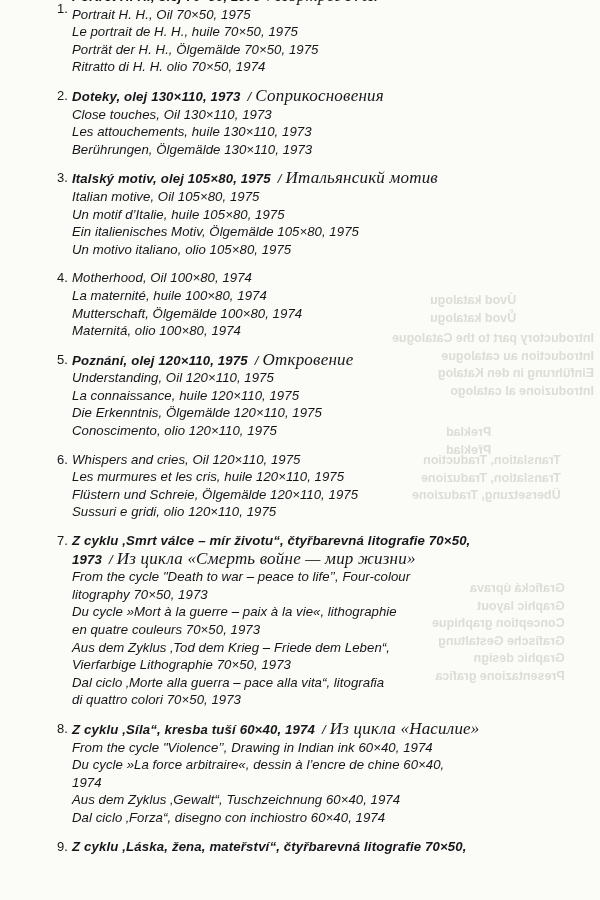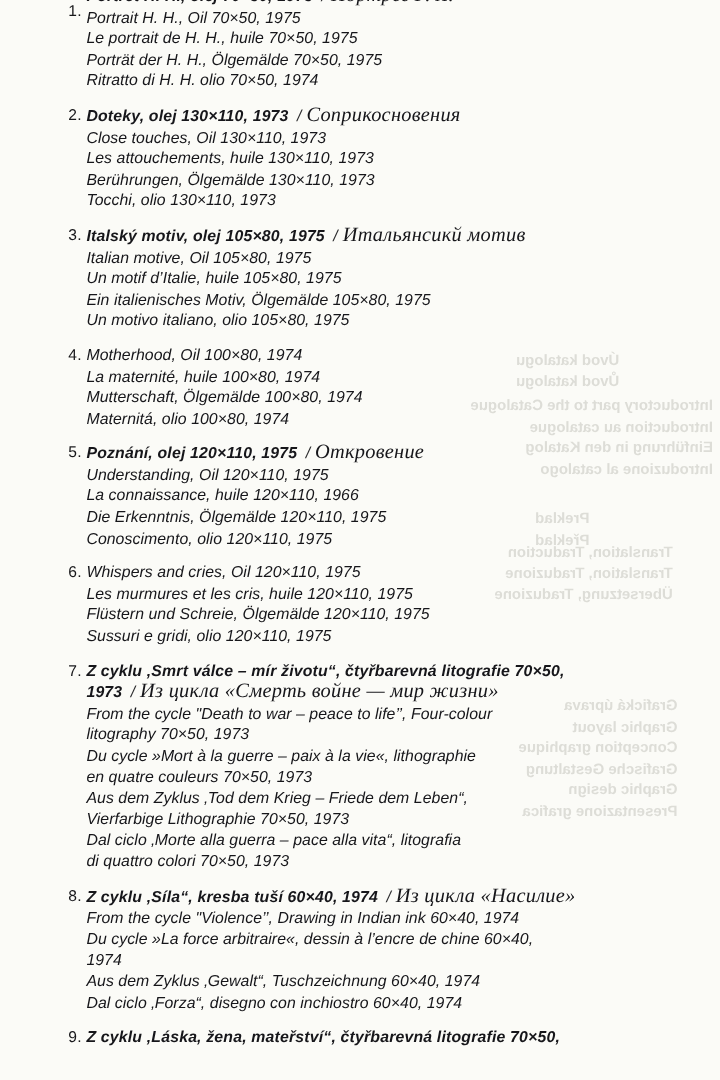--- a/index.html
+++ b/index.html
@@ -149,21 +149,20 @@
           <div class="line">Ritratto di H. H. olio 70×50, 1974</div>
         </div>
       </li>
       <li class="entry" id="entry-2">
         <div class="entry-number">2.</div>
         <div class="entry-lines">
           <div class="line title"><span>Doteky, olej 130×110, 1973</span><span class="slash">/</span><span class="cyr">Соприкосновения</span></div>
           <div class="line">Close touches, Oil 130×110, 1973</div>
           <div class="line">Les attouchements, huile 130×110, 1973</div>
           <div class="line">Berührungen, Ölgemälde 130×110, 1973</div>
-          <div class="line">Tocchi, olio 130×110, 1973</div>
         </div>
       </li>
       <li class="entry" id="entry-3">
         <div class="entry-number">3.</div>
         <div class="entry-lines">
           <div class="line title"><span>Italský motiv, olej 105×80, 1975</span><span class="slash">/</span><span class="cyr">Итальянсикй мотив</span></div>
           <div class="line">Italian motive, Oil 105×80, 1975</div>
           <div class="line">Un motif d’Italie, huile 105×80, 1975</div>
           <div class="line">Ein italienisches Motiv, Ölgemälde 105×80, 1975</div>
           <div class="line">Un motivo italiano, olio 105×80, 1975</div>
@@ -176,21 +175,21 @@
           <div class="line">La maternité, huile 100×80, 1974</div>
           <div class="line">Mutterschaft, Ölgemälde 100×80, 1974</div>
           <div class="line">Maternitá, olio 100×80, 1974</div>
         </div>
       </li>
       <li class="entry" id="entry-5">
         <div class="entry-number">5.</div>
         <div class="entry-lines">
           <div class="line title"><span>Poznání, olej 120×110, 1975</span><span class="slash">/</span><span class="cyr">Откровение</span></div>
           <div class="line">Understanding, Oil 120×110, 1975</div>
-          <div class="line">La connaissance, huile 120×110, 1966</div>
+          <div class="line">La connaissance, huile 120×110, 1975</div>
           <div class="line">Die Erkenntnis, Ölgemälde 120×110, 1975</div>
           <div class="line">Conoscimento, olio 120×110, 1975</div>
         </div>
       </li>
       <li class="entry" id="entry-6">
         <div class="entry-number">6.</div>
         <div class="entry-lines">
           <div class="line">Whispers and cries, Oil 120×110, 1975</div>
           <div class="line">Les murmures et les cris, huile 120×110, 1975</div>
           <div class="line">Flüstern und Schreie, Ölgemälde 120×110, 1975</div>

